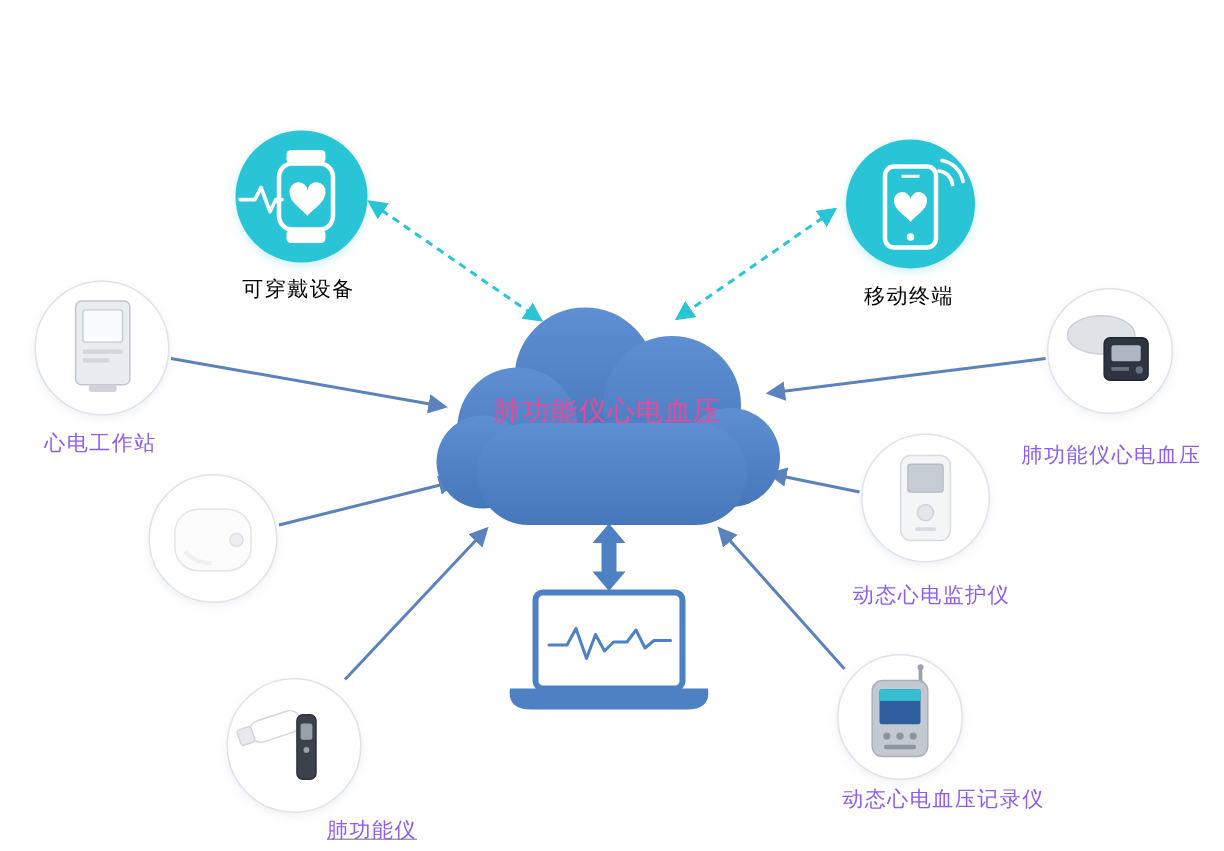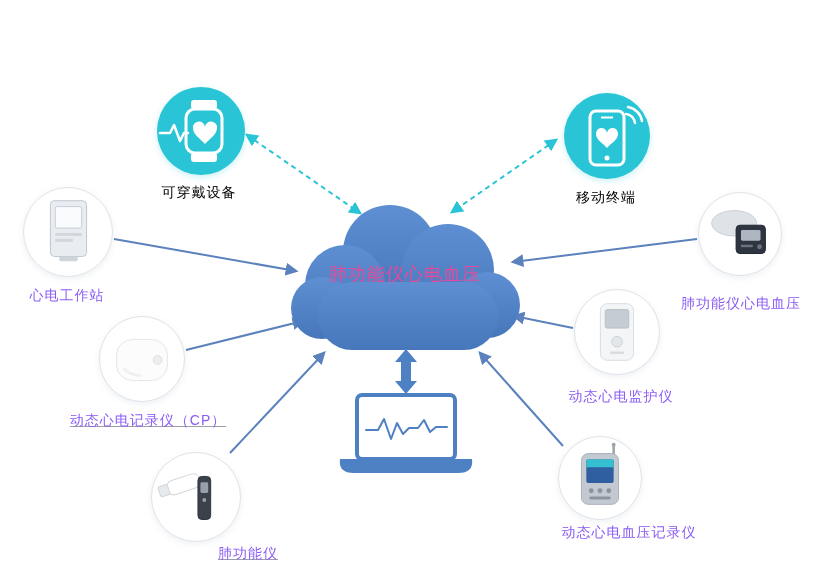--- a/index.html
+++ b/index.html
@@ -147,21 +147,20 @@
   </div>
   <div class="label" style="left:67px; top:287px;">心电工作站</div>
 
   <div class="node" style="left:99px; top:316px; width:86px; height:86px;">
     <svg width="86" height="86" viewBox="0 0 86 86">
       <rect x="17" y="23" width="52" height="42" rx="16" fill="#fcfcfd" stroke="#e2e5e9"></rect>
       <circle cx="59" cy="44" r="4.5" fill="#eceef1" stroke="#dcdfe3"></circle>
       <path d="M24,52 a22,14 0 0 0 18,8" stroke="#eef0f2" stroke-width="3" fill="none"></path>
     </svg>
   </div>
-  <div class="label underlined" style="left:148px; top:412px;">动态心电记录仪（CP）</div>
 
   <div class="node" style="left:151px; top:452px; width:90px; height:90px;">
     <svg width="90" height="90" viewBox="0 0 90 90">
       <g transform="rotate(-18 40 30)">
         <rect x="14" y="22" width="36" height="15" rx="7.5" fill="#ffffff" stroke="#d3d7dc"></rect>
         <rect x="6" y="24" width="10" height="11" rx="2" fill="#e7eaed" stroke="#d0d4d9"></rect>
       </g>
       <rect x="47" y="24" width="13" height="44" rx="4" fill="#3c424b" stroke="#2c323a"></rect>
       <rect x="49.5" y="30" width="8" height="11" rx="1.5" fill="#98a0aa"></rect>
       <circle cx="53.5" cy="48" r="2" fill="#98a0aa"></circle>

